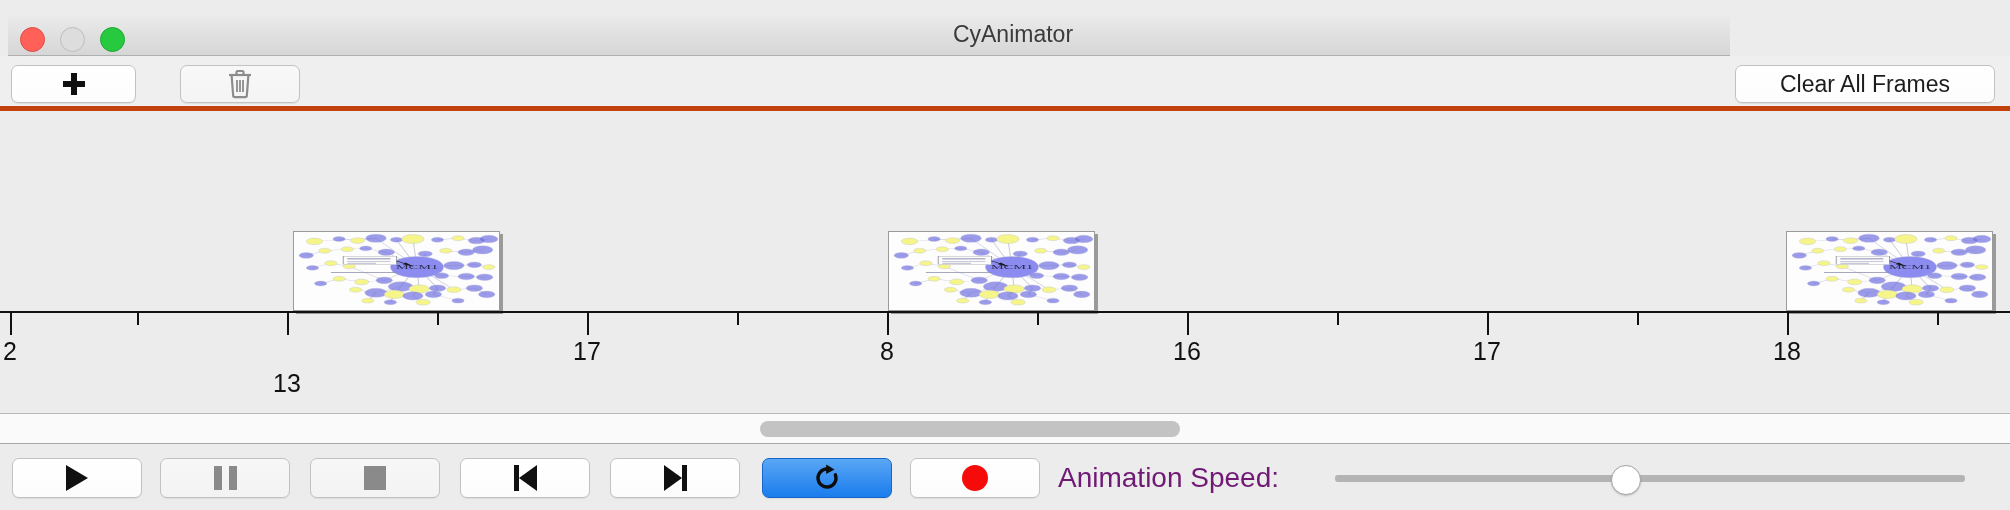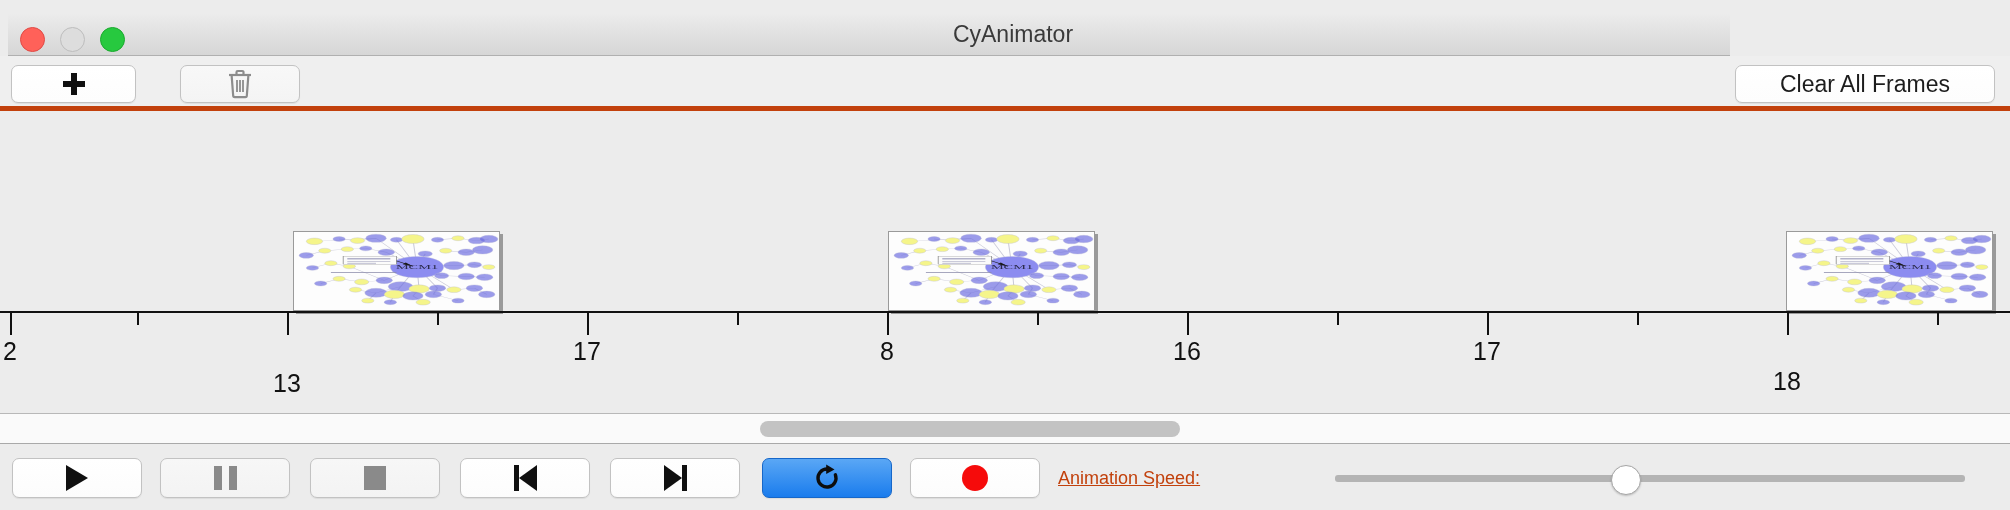--- a/index.html
+++ b/index.html
@@ -268,24 +268,23 @@
     border-bottom: 13px solid transparent;
     border-left: 18px solid #101010;
   }
   .ico-rec { width: 26px; height: 26px; border-radius: 50%; background: #f60b0b; }
 
   .speed-label {
     position: absolute;
     left: 1058px; top: 13px;
     height: 40px;
     line-height: 40px;
-    font-size: 18px;
-    color: #c2410c;
+    font-size: 28px;
+    color: #701a75;
     white-space: nowrap;
-    text-decoration: underline;
   }
   .slider {
     position: absolute;
     left: 1335px; top: 13px;
     width: 630px; height: 40px;
     cursor: pointer;
   }
   .slider-track {
     position: absolute;
     left: 0; top: 17px;
@@ -666,21 +665,21 @@
         <div class="tick major" style="left: 887px;"></div>
         <div class="tick-label" style="left: 887px;">8</div>
         <div class="tick minor" style="left: 1037px;"></div>
         <div class="tick major" style="left: 1187px;"></div>
         <div class="tick-label" style="left: 1187px;">16</div>
         <div class="tick minor" style="left: 1337px;"></div>
         <div class="tick major" style="left: 1487px;"></div>
         <div class="tick-label" style="left: 1487px;">17</div>
         <div class="tick minor" style="left: 1637px;"></div>
         <div class="tick major" style="left: 1787px;"></div>
-        <div class="tick-label" style="left: 1787px; margin-top: 30px;">18</div>
+        <div class="tick-label" style="left: 1787px;">18</div>
         <div class="tick minor" style="left: 1937px;"></div>
       </div>
   </div>
 
   <div class="scroll-track">
     <div class="scroll-thumb" id="scroll-thumb" style="left: 760px; width: 420px;"></div>
   </div>
 
   <div class="playbar">
 

